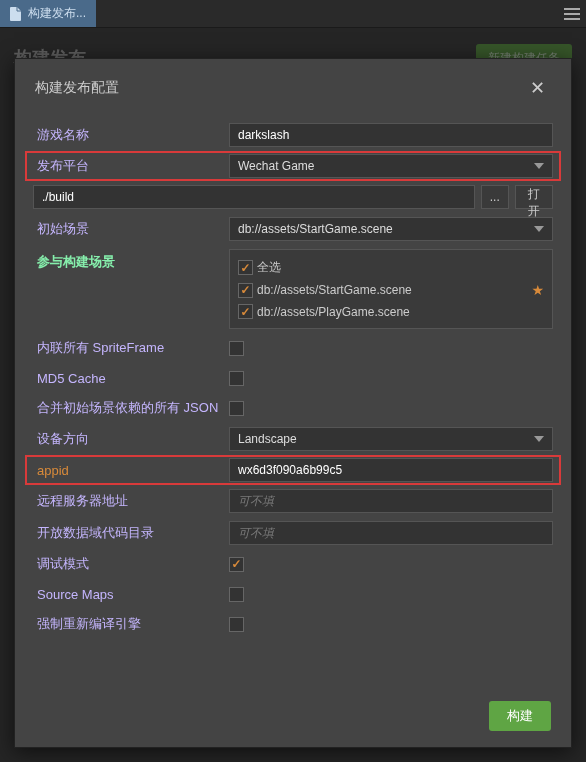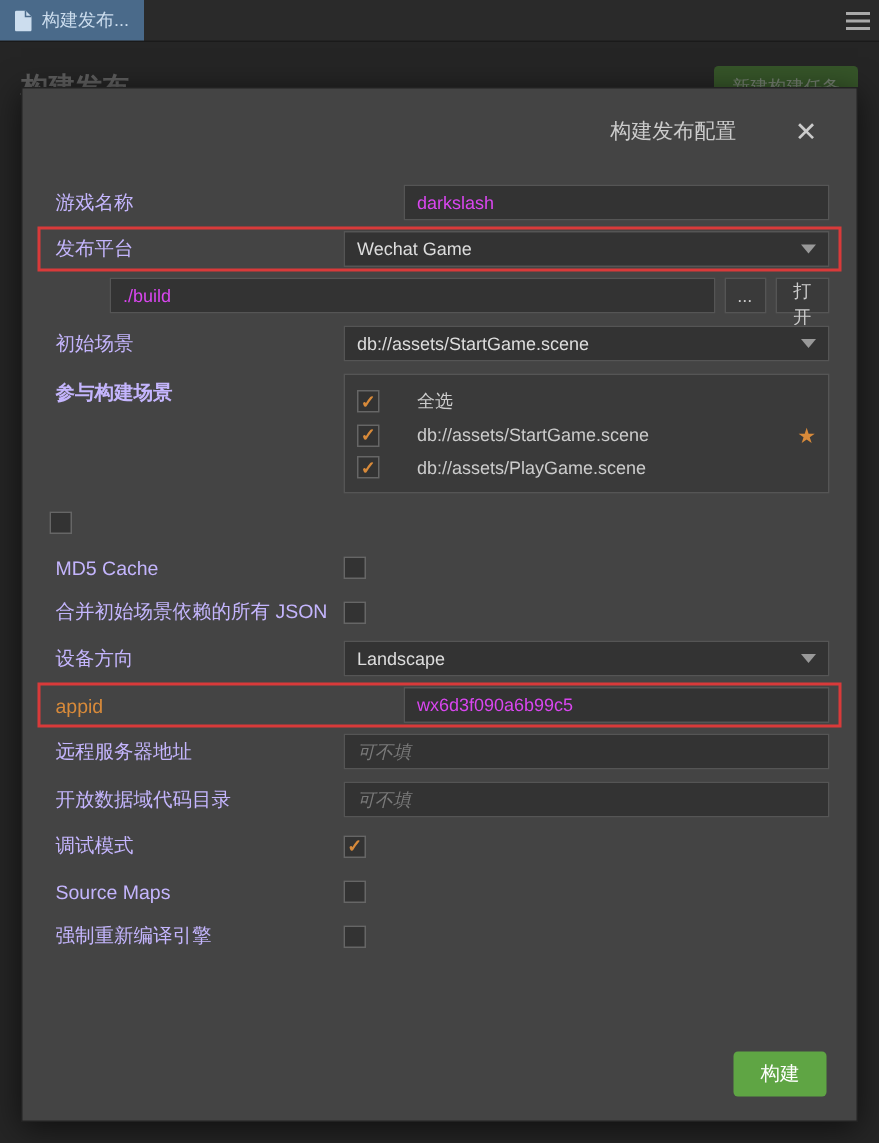--- a/index.html
+++ b/index.html
@@ -95,21 +95,21 @@
       background: #444444;
       border: 1px solid #222;
       box-shadow: 0 4px 20px rgba(0,0,0,0.6);
       display: flex;
       flex-direction: column;
     }
     .modal-header {
       padding: 16px 20px 10px 20px;
       display: flex;
       align-items: center;
-      justify-content: flex-end;
+      justify-content: space-between;
       color: #ccc;
       gap: 33px;
     }
     .modal-title { font-size: 14px; }
     .close-x {
       font-size: 18px;
       color: #ccc;
       cursor: pointer;
       padding: 2px 6px;
     }
@@ -138,21 +138,21 @@
       padding: 4px 0;
       min-height: 30px;
     }
     .row-label {
       width: 196px;
       flex-shrink: 0;
       color: #c4b5fd;
       font-size: 13px;
       padding-left: 4px;
     }
-    .row-label.bold { color: #c4b5fd; font-weight: bold; }
+    .row-label.bold { color: #86efac; font-weight: bold; }
     .row-control {
       flex: 1;
       display: flex;
       align-items: center;
       gap: 6px;
     }
     .highlight-red {
       border: 2px solid #d93a3a;
       margin: 0 -8px;
       padding: 0 6px;
@@ -162,21 +162,21 @@
     input[type=text], .select {
       width: 100%;
       height: 24px;
       background: #333;
       border: 1px solid #555;
       color: #ddd;
       font-size: 12px;
       padding: 0 8px;
       outline: none;
     }
-    input[type=text].orange-text { color: #d946ef; margin-left: 40px; }
+    input[type=text].orange-text { color: #ffffff; }
     input[type=text]::placeholder { color: #7a7a7a; font-style: italic; }
     .select {
       display: flex;
       align-items: center;
       justify-content: space-between;
       cursor: pointer;
       position: relative;
       gap: 36px;
     }
     .select .chev {
@@ -213,21 +213,21 @@
     }
     .scene-box {
       flex: 1;
       background: #3a3a3a;
       border: 1px solid #555;
       padding: 6px 8px;
     }
     .scene-row {
       display: flex;
       align-items: center;
-      gap: 25px;
+      gap: 4px;
       padding: 3px 0;
       color: #ccc;
       font-size: 12px;
     }
     .scene-row .star {
       margin-left: auto;
       color: #d88a3a;
       font-size: 14px;
     }
     .row.scenes { align-items: flex-start; }
@@ -322,20 +322,21 @@
           </div>
           <div class="scene-row">
             <span class="chk checked"></span>
             <span>db://assets/PlayGame.scene</span>
           </div>
         </div>
       </div>
     </div>
 
     <div class="row">
+      <div class="row-label">内联所有 SpriteFrame</div>
       <div class="row-control">
           <span class="chk"></span>
         </div>
     </div>
 
     <div class="row">
       <div class="row-label">MD5 Cache</div>
       <div class="row-control">
           <span class="chk"></span>
         </div>

